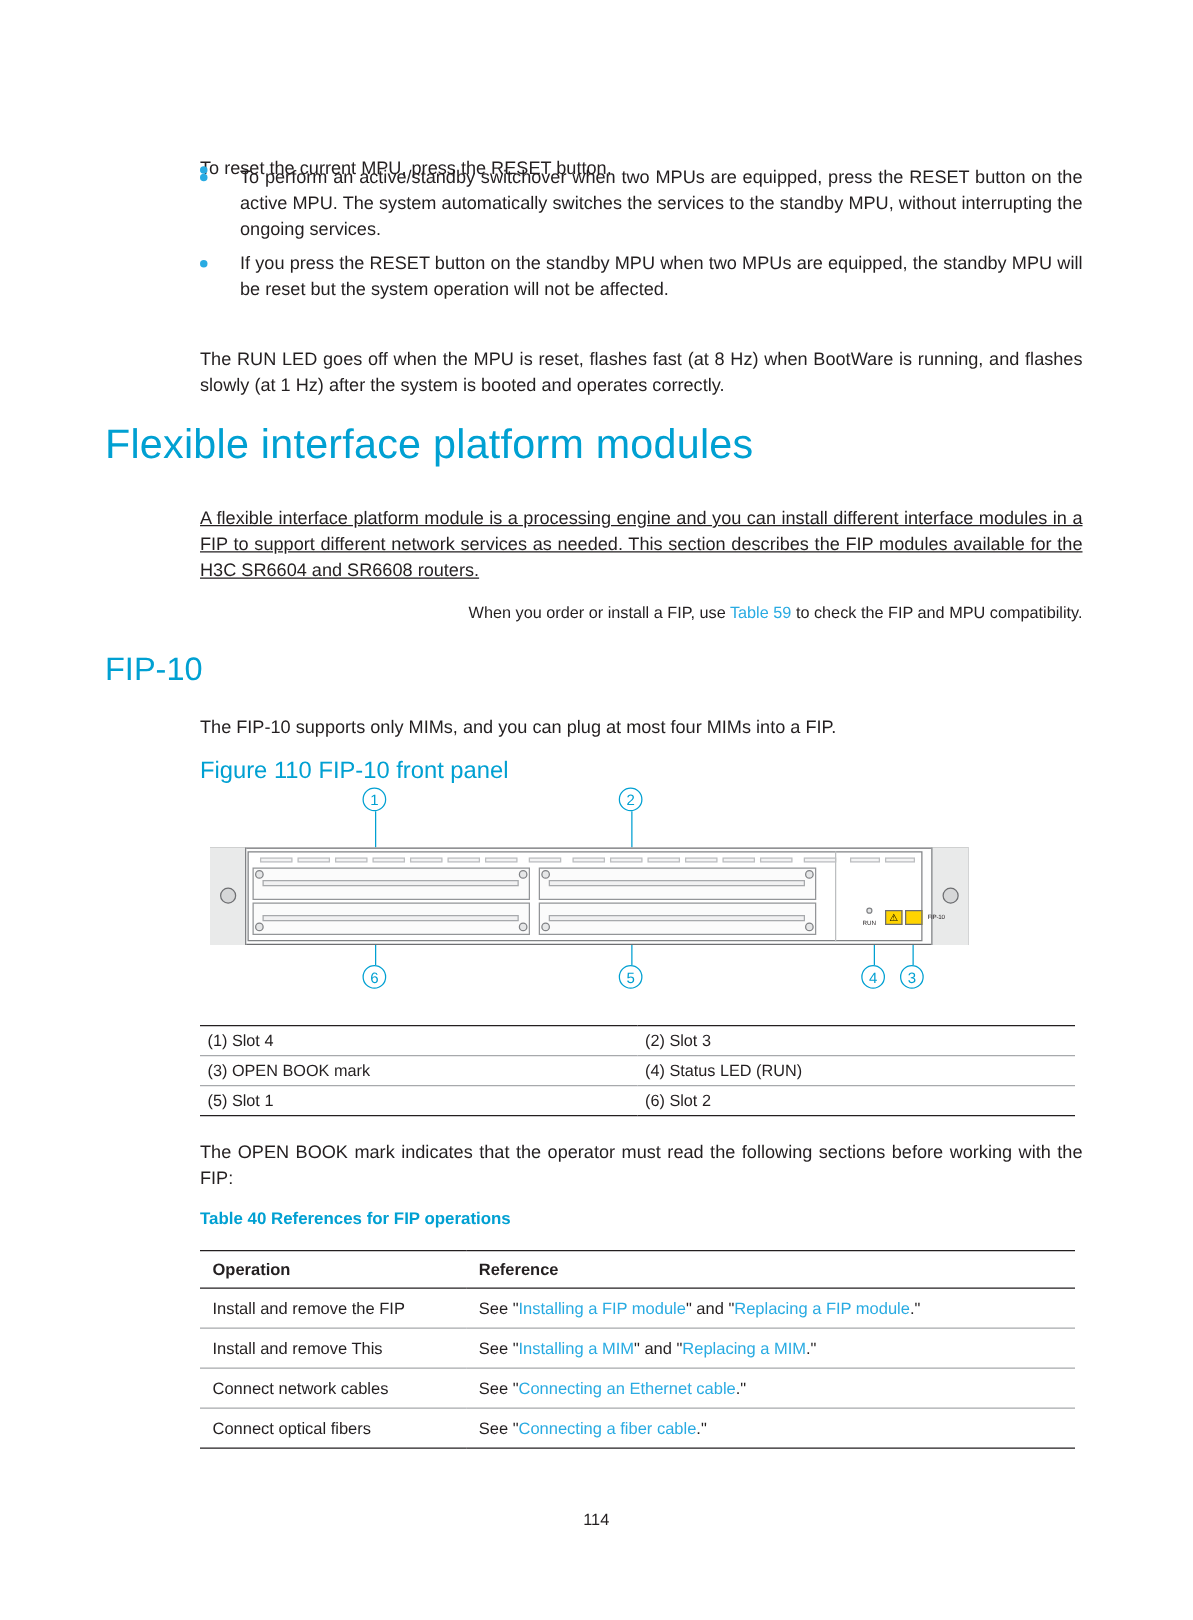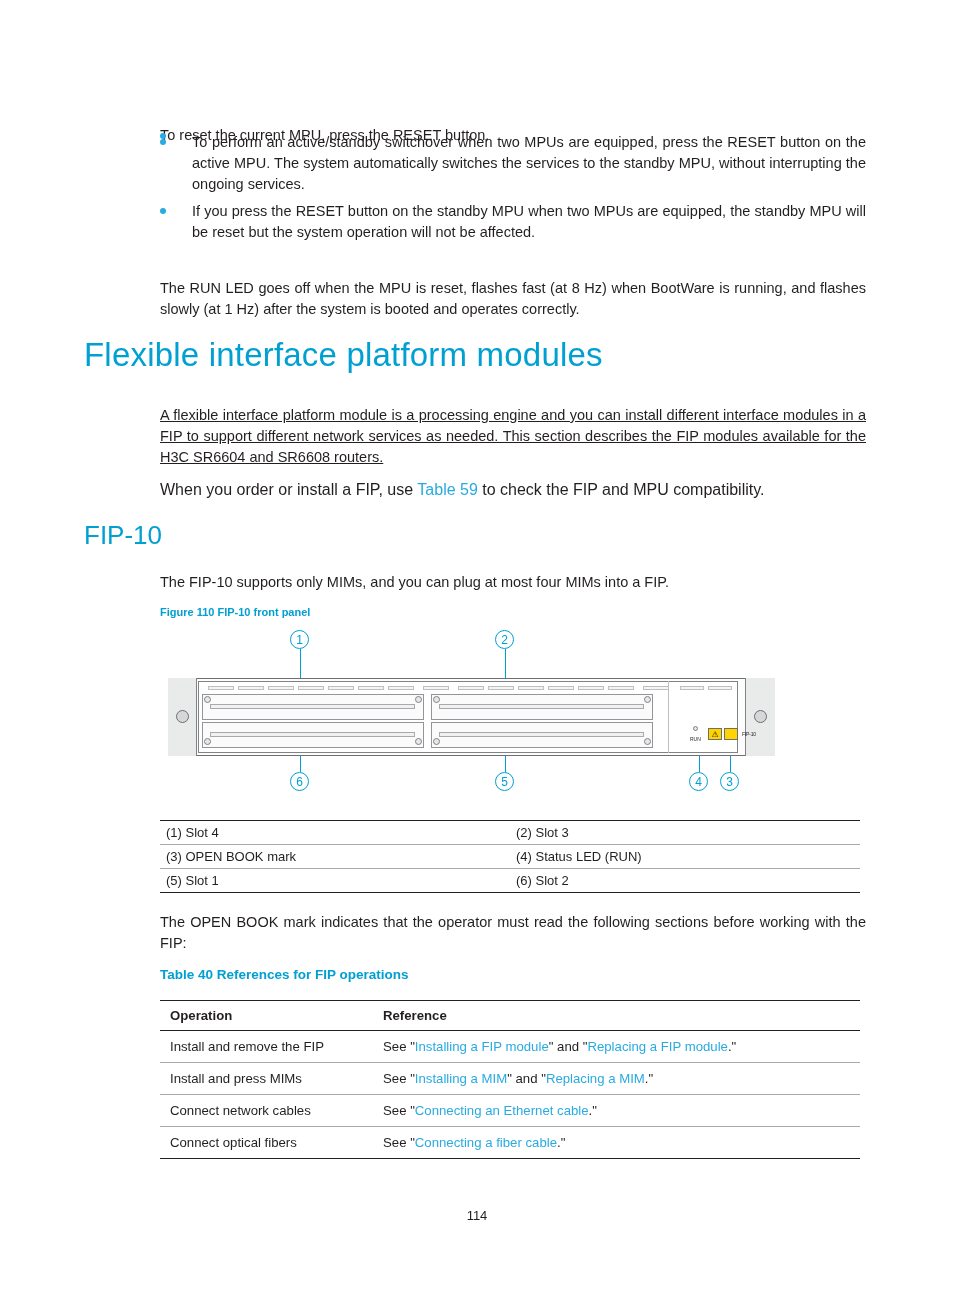--- a/index.html
+++ b/index.html
@@ -87,23 +87,24 @@
     line-height: 21px;
     color: #231f20;
     text-align: justify;
     text-decoration: underline;
   }
   .para-order {
     position: absolute;
     left: 160px;
     top: 479px;
     width: 706px;
-    font-size: 16px;
+    font-size: 13px;
     line-height: 21px;
     color: #231f20;
+    text-align: right;
   }
   h2.section {
     position: absolute;
     left: 84px;
     top: 519px;
     margin: 0;
     font-weight: normal;
     font-size: 26px;
     line-height: 32px;
     color: #00a0d2;
@@ -114,22 +115,22 @@
     top: 572px;
     width: 706px;
     font-size: 14.5px;
     line-height: 21px;
     color: #231f20;
   }
   .figcaption {
     position: absolute;
     left: 160px;
     top: 606px;
-    font-size: 11px;
-    font-weight: bold;
+    font-size: 19px;
+    font-weight: normal;
     color: #00a0d2;
   }
   .link {
     color: #29abe2;
     text-decoration: none;
   }
   
   .figure {
     position: absolute;
     left: 160px;
@@ -477,21 +478,21 @@
         <th>Operation</th>
         <th>Reference</th>
       </tr>
     </thead>
     <tbody>
       <tr>
         <td>Install and remove the FIP</td>
         <td><span>See "</span><a class="link" href="#">Installing a FIP module</a><span>" and "</span><a class="link" href="#">Replacing a FIP module</a><span>."</span></td>
       </tr>
       <tr>
-        <td>Install and press MIMs</td>
+        <td>Install and remove This</td>
         <td><span>See "</span><a class="link" href="#">Installing a MIM</a><span>" and "</span><a class="link" href="#">Replacing a MIM</a><span>."</span></td>
       </tr>
       <tr>
         <td>Connect network cables</td>
         <td><span>See "</span><a class="link" href="#">Connecting an Ethernet cable</a><span>."</span></td>
       </tr>
       <tr>
         <td>Connect optical fibers</td>
         <td><span>See "</span><a class="link" href="#">Connecting a fiber cable</a><span>."</span></td>
       </tr>

